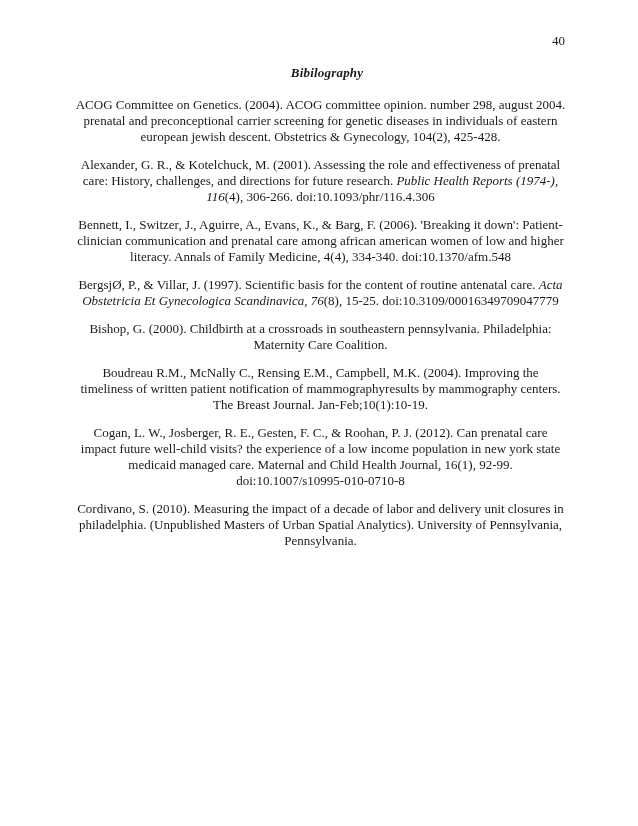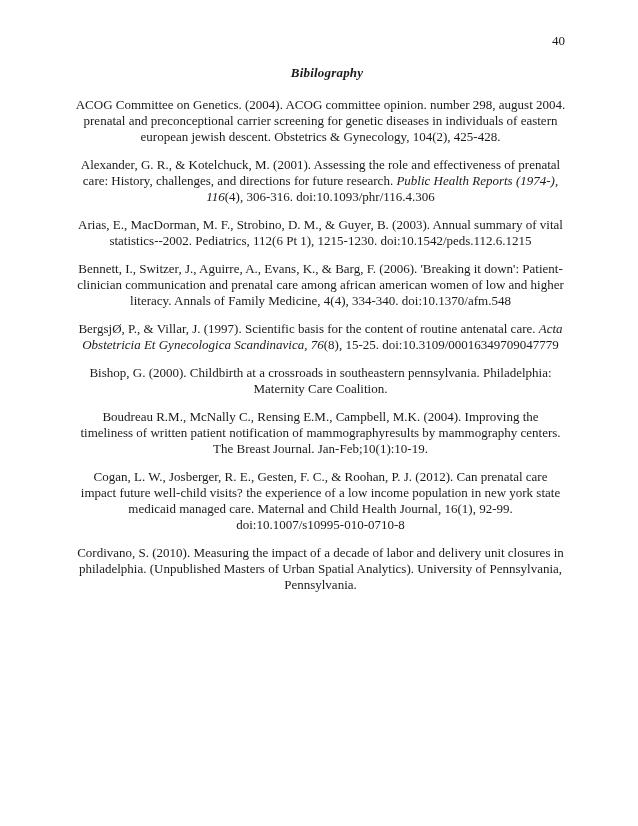--- a/index.html
+++ b/index.html
@@ -57,22 +57,21 @@
 </head>
 <body>
 
 <div class="page">
   <div class="page-number">40</div>
 
   <div class="doc-title">Bibilography</div>
 
   <div class="content">
       <p class="entry"><span>ACOG Committee on Genetics. (2004). ACOG committee opinion. number 298, august 2004. prenatal and preconceptional carrier screening for genetic diseases in individuals of eastern european jewish descent. Obstetrics &amp; Gynecology, 104(2), 425-428.</span></p>
-      <p class="entry"><span>Alexander, G. R., &amp; Kotelchuck, M. (2001). Assessing the role and effectiveness of prenatal care: History, challenges, and directions for future research. </span><span class="italic">Public Health Reports (1974-), 116</span><span>(4), 306-316. doi:10.1093/phr/116.4.306</span></p>
-      <p class="entry"><span>Arias, E., MacDorman, M. F., Strobino, D. M., &amp; Guyer, B. (2003). Annual summary of vital statistics--2002. Pediatrics, 112(6 Pt 1), 1215-1230. doi:10.1542/peds.112.6.1215</span></p>
+      <p class="entry"><span>Alexander, G. R., &amp; Kotelchuck, M. (2001). Assessing the role and effectiveness of prenatal care: History, challenges, and directions for future research. </span><span class="italic">Public Health Reports (1974-), 116</span><span>(4), 306-266. doi:10.1093/phr/116.4.306</span></p>
       <p class="entry"><span>Bennett, I., Switzer, J., Aguirre, A., Evans, K., &amp; Barg, F. (2006). 'Breaking it down': Patient-clinician communication and prenatal care among african american women of low and higher literacy. Annals of Family Medicine, 4(4), 334-340. doi:10.1370/afm.548</span></p>
       <p class="entry"><span>BergsjØ, P., &amp; Villar, J. (1997). Scientific basis for the content of routine antenatal care. </span><span class="italic">Acta Obstetricia Et Gynecologica Scandinavica, 76</span><span>(8), 15-25. doi:10.3109/00016349709047779</span></p>
       <p class="entry"><span>Bishop, G. (2000). Childbirth at a crossroads in southeastern pennsylvania. Philadelphia: Maternity Care Coalition.</span></p>
       <p class="entry"><span>Boudreau R.M., McNally C., Rensing E.M., Campbell, M.K. (2004). Improving the timeliness of written patient notification of mammographyresults by mammography centers. The Breast Journal. Jan-Feb;10(1):10-19.</span></p>
       <p class="entry"><span>Cogan, L. W., Josberger, R. E., Gesten, F. C., &amp; Roohan, P. J. (2012). Can prenatal care impact future well-child visits? the experience of a low income population in new york state medicaid managed care. Maternal and Child Health Journal, 16(1), 92-99. doi:10.1007/s10995-010-0710-8</span></p>
       <p class="entry"><span>Cordivano, S. (2010). Measuring the impact of a decade of labor and delivery unit closures in philadelphia. (Unpublished Masters of Urban Spatial Analytics). University of Pennsylvania, Pennsylvania.</span></p>
     </div>
 </div>
 
 </body></html>

